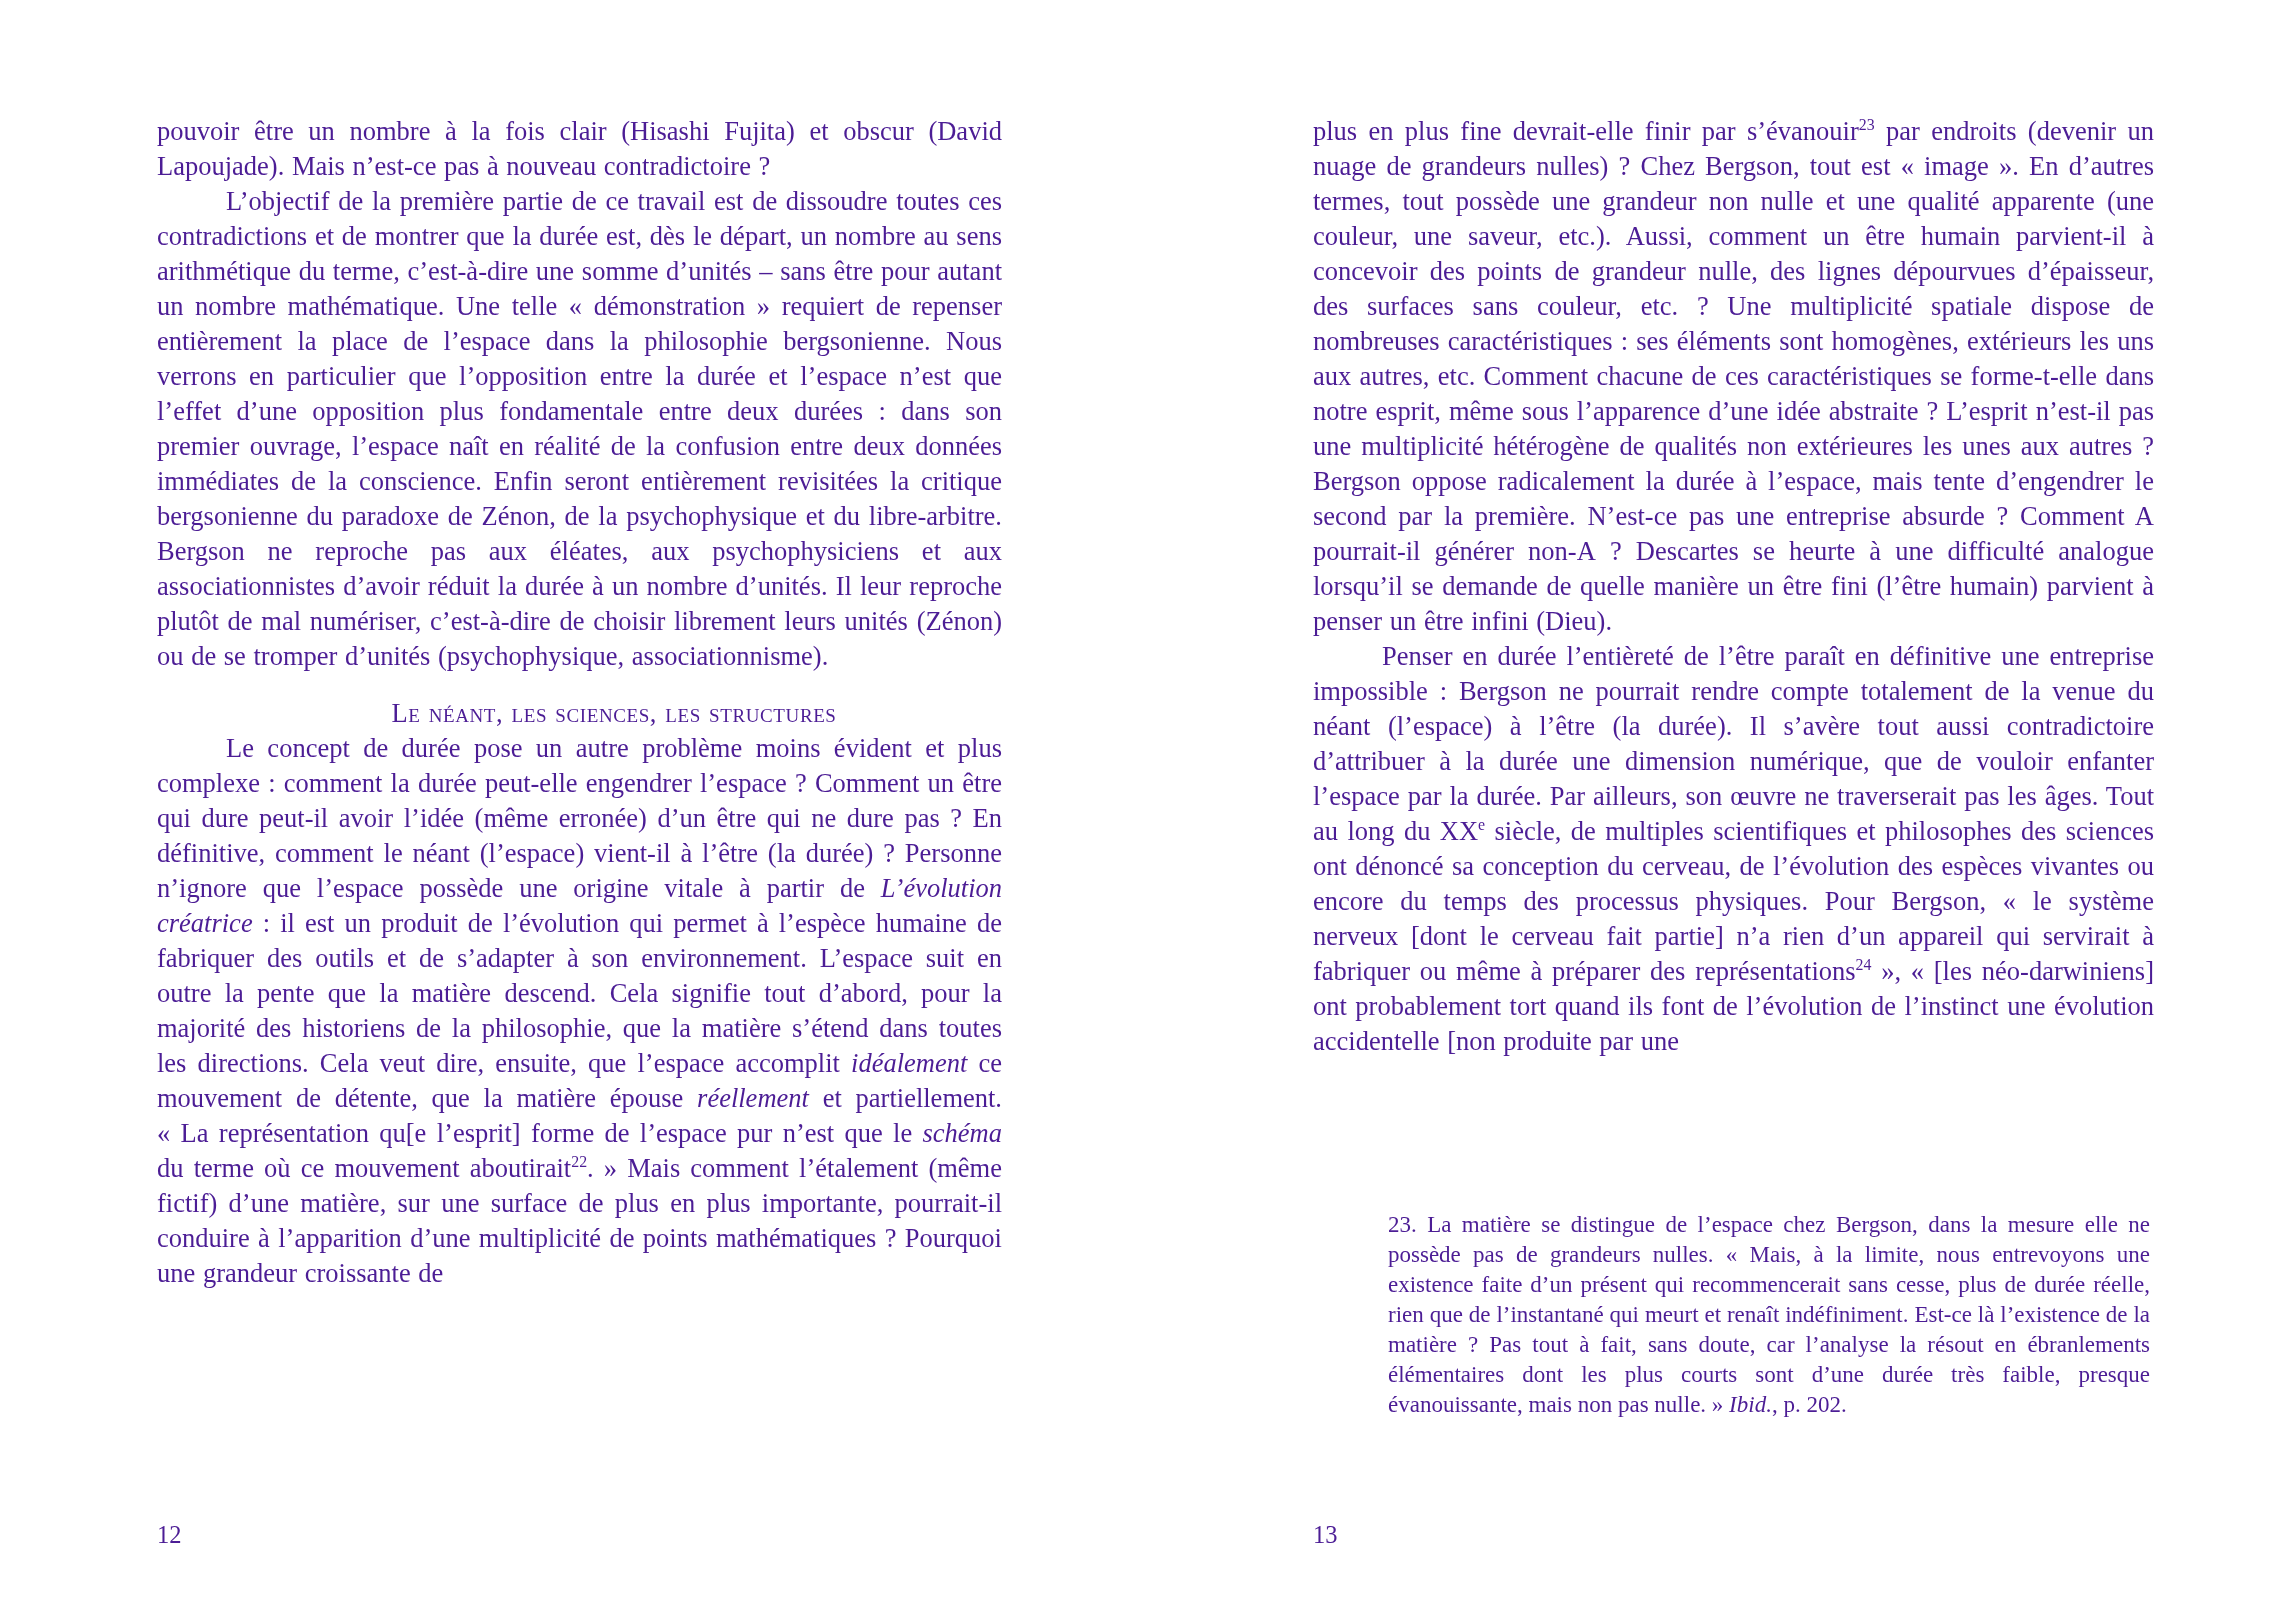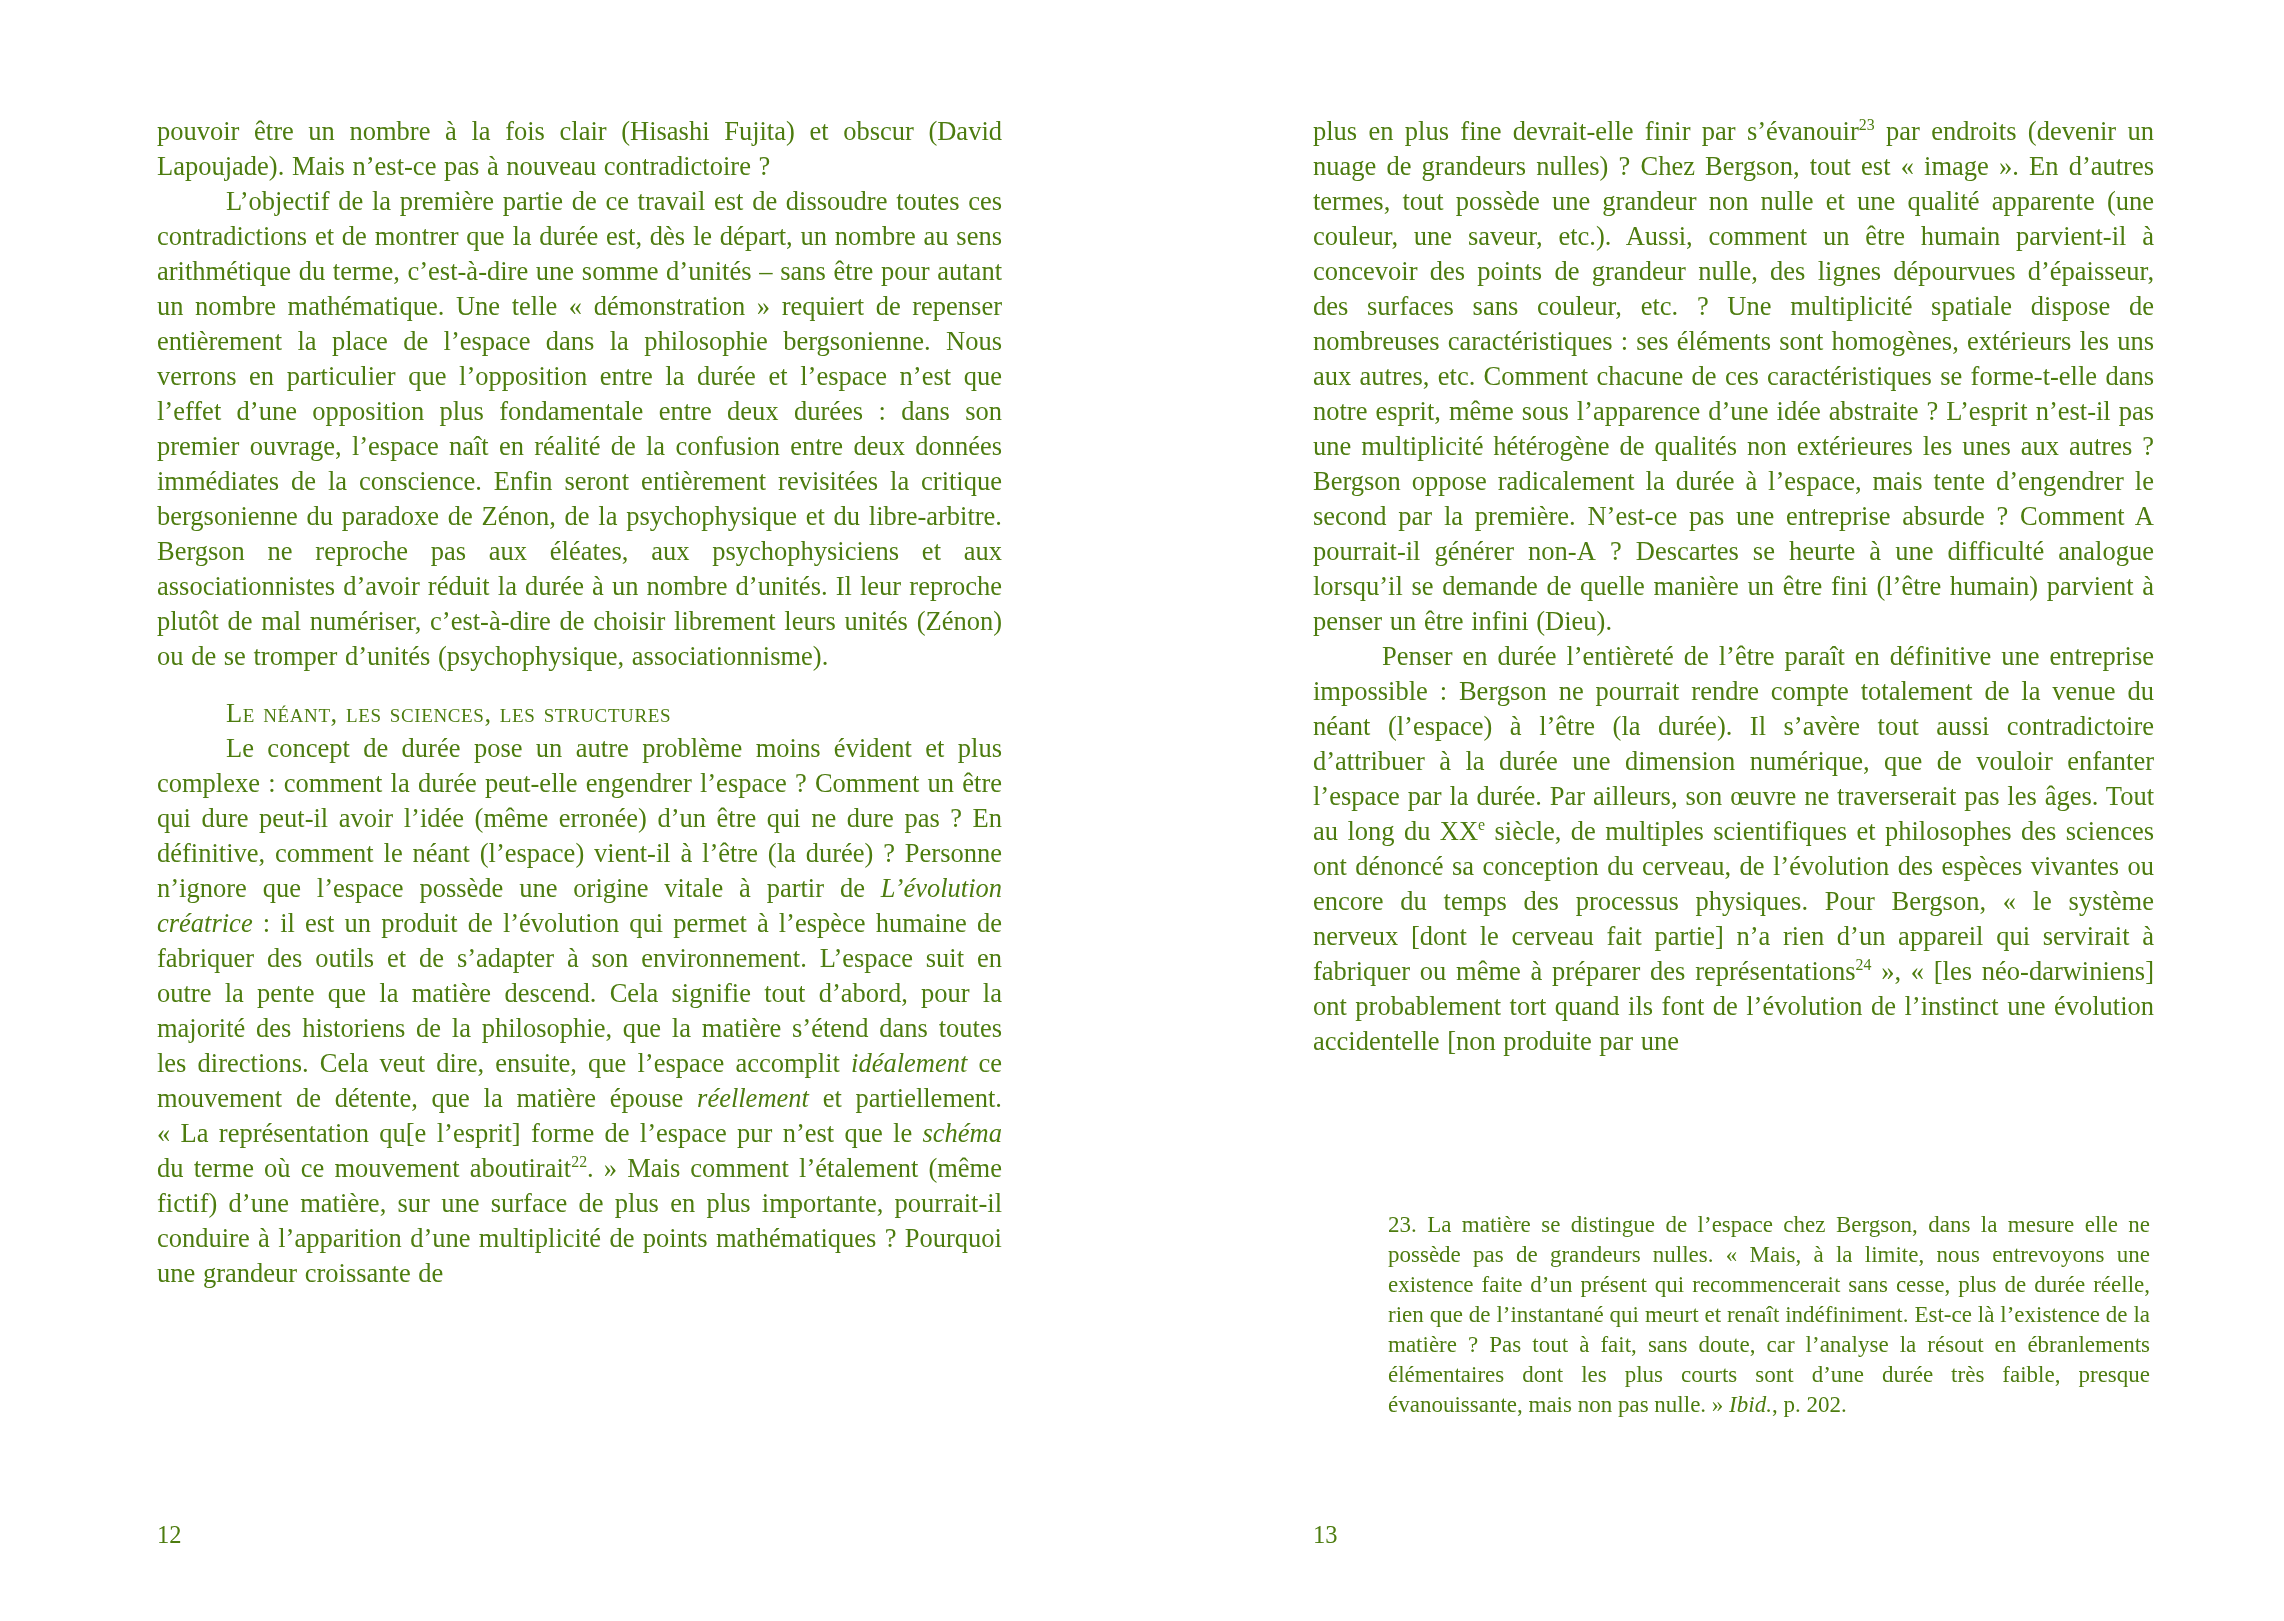--- a/index.html
+++ b/index.html
@@ -37,21 +37,21 @@
   .page-body p { margin: 0; }
   .page-body p.indent { text-indent: 69px; }
 
   .section-heading {
     font-size: 26.5px;
     font-weight: normal;
     font-variant: small-caps;
     letter-spacing: 0.6px;
     margin: 21.6px 0 0 0;
     text-indent: 69px;
-    text-align: left;
+    text-align: center;
   }
 
   sup {
     font-size: 0.6em;
     line-height: 0;
     vertical-align: super;
   }
   .italic { font-style: italic; }
 
   .footnotes {
@@ -71,21 +71,21 @@
     top: 1521px;
     left: 0;
     right: 0;
     text-align: left;
     font-size: 24.5px;
   }
 </style>
 </head>
 <body>
 
-<div class="spread" style="background: rgb(255, 255, 255); color: #4d7c0f;">
+<div class="spread" style="background: rgb(255, 255, 255); color: #4c1d95;">
 
   <div class="page page--left">
     <div class="page-body">
         <p><span>pouvoir être un nombre à la fois clair (Hisashi Fujita) et obscur (David Lapoujade). Mais n’est-ce pas à nouveau contradictoire&nbsp;?</span></p>
         <p class="indent"><span>L’objectif de la première partie de ce travail est de dissoudre toutes ces contradictions et de montrer que la durée est, dès le départ, un nombre au sens arithmétique du terme, c’est-à-dire une somme d’unités – sans être pour autant un nombre mathématique. Une telle «&nbsp;démonstration&nbsp;» requiert de repenser entièrement la place de l’espace dans la philosophie bergsonienne. Nous verrons en particulier que l’opposition entre la durée et l’espace n’est que l’effet d’une opposition plus fondamentale entre deux durées&nbsp;: dans son premier ouvrage, l’espace naît en réalité de la confusion entre deux données immédiates de la conscience. Enfin seront entièrement revisitées la critique bergsonienne du paradoxe de Zénon, de la psychophysique et du libre-arbitre. Bergson ne reproche pas aux éléates, aux psychophysiciens et aux associationnistes d’avoir réduit la durée à un nombre d’unités. Il leur reproche plutôt de mal numériser, c’est-à-dire de choisir librement leurs unités (Zénon) ou de se tromper d’unités (psychophysique, associationnisme).</span></p>
         <h2 class="section-heading">Le néant, les sciences, les structures</h2>
         <p class="indent"><span>Le concept de durée pose un autre problème moins évident et plus complexe&nbsp;: comment la durée peut-elle engendrer l’espace&nbsp;? Comment un être qui dure peut-il avoir l’idée (même erronée) d’un être qui ne dure pas&nbsp;? En définitive, comment le néant (l’espace) vient-il à l’être (la durée)&nbsp;? Personne n’ignore que l’espace possède une origine vitale à partir de </span><span class="italic">L’évolution créatrice</span><span>&nbsp;: il est un produit de l’évolution qui permet à l’espèce humaine de fabriquer des outils et de s’adapter à son environnement. L’espace suit en outre la pente que la matière descend. Cela signifie tout d’abord, pour la majorité des historiens de la philosophie, que la matière s’étend dans toutes les directions. Cela veut dire, ensuite, que l’espace accomplit </span><span class="italic">idéalement</span><span> ce mouvement de détente, que la matière épouse </span><span class="italic">réellement</span><span> et partiellement. «&nbsp;La représentation qu[e l’esprit] forme de l’espace pur n’est que le </span><span class="italic">schéma</span><span> du terme où ce mouvement aboutirait</span><sup>22</sup><span>.&nbsp;» Mais comment l’étalement (même fictif) d’une matière, sur une surface de plus en plus importante, pourrait-il conduire à l’apparition d’une multiplicité de points mathématiques&nbsp;? Pourquoi une grandeur croissante de</span></p>
       </div>
     <div class="page-number">12</div>
   </div>

